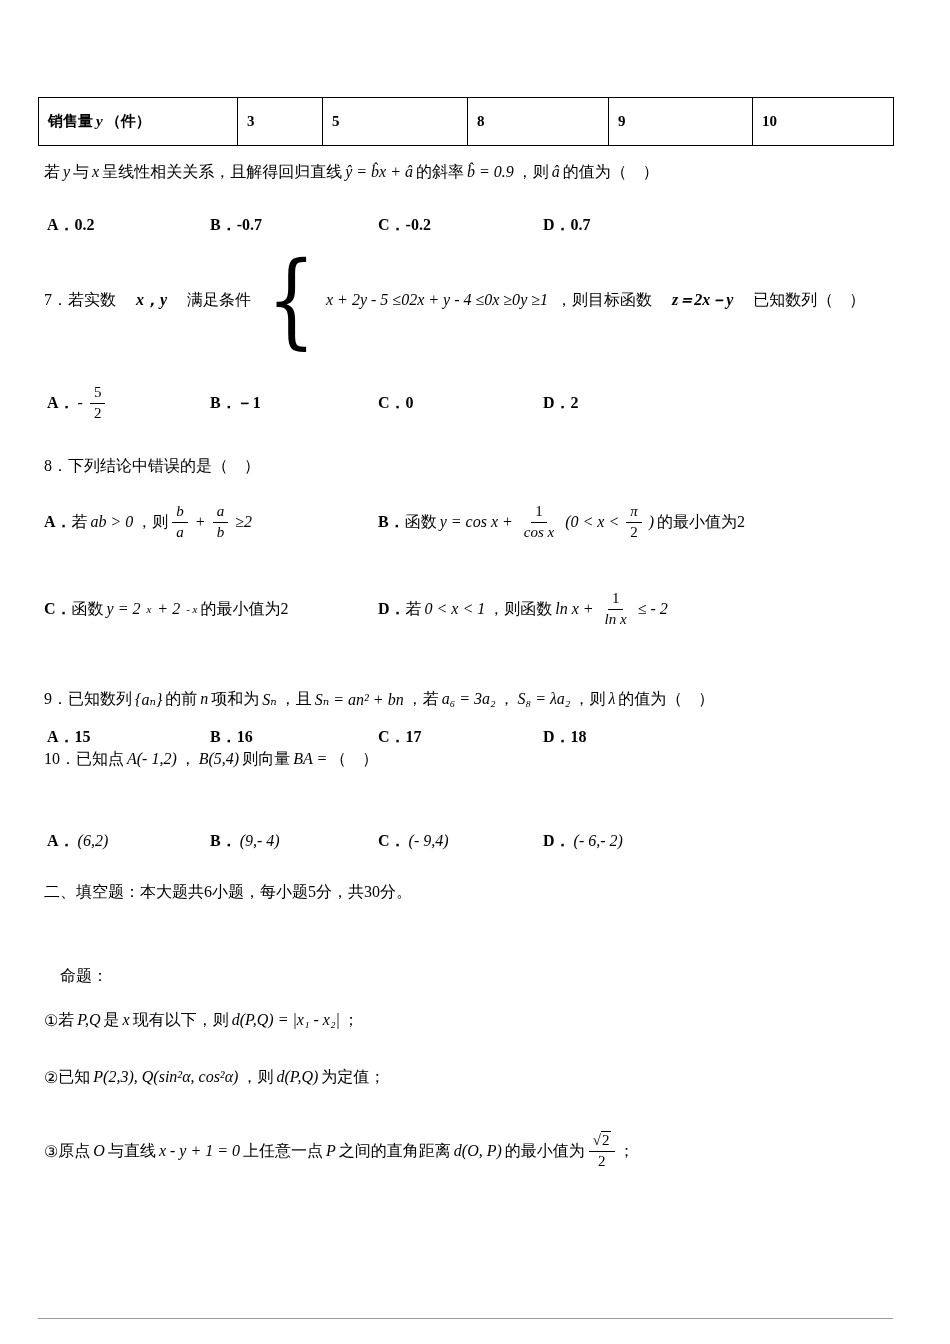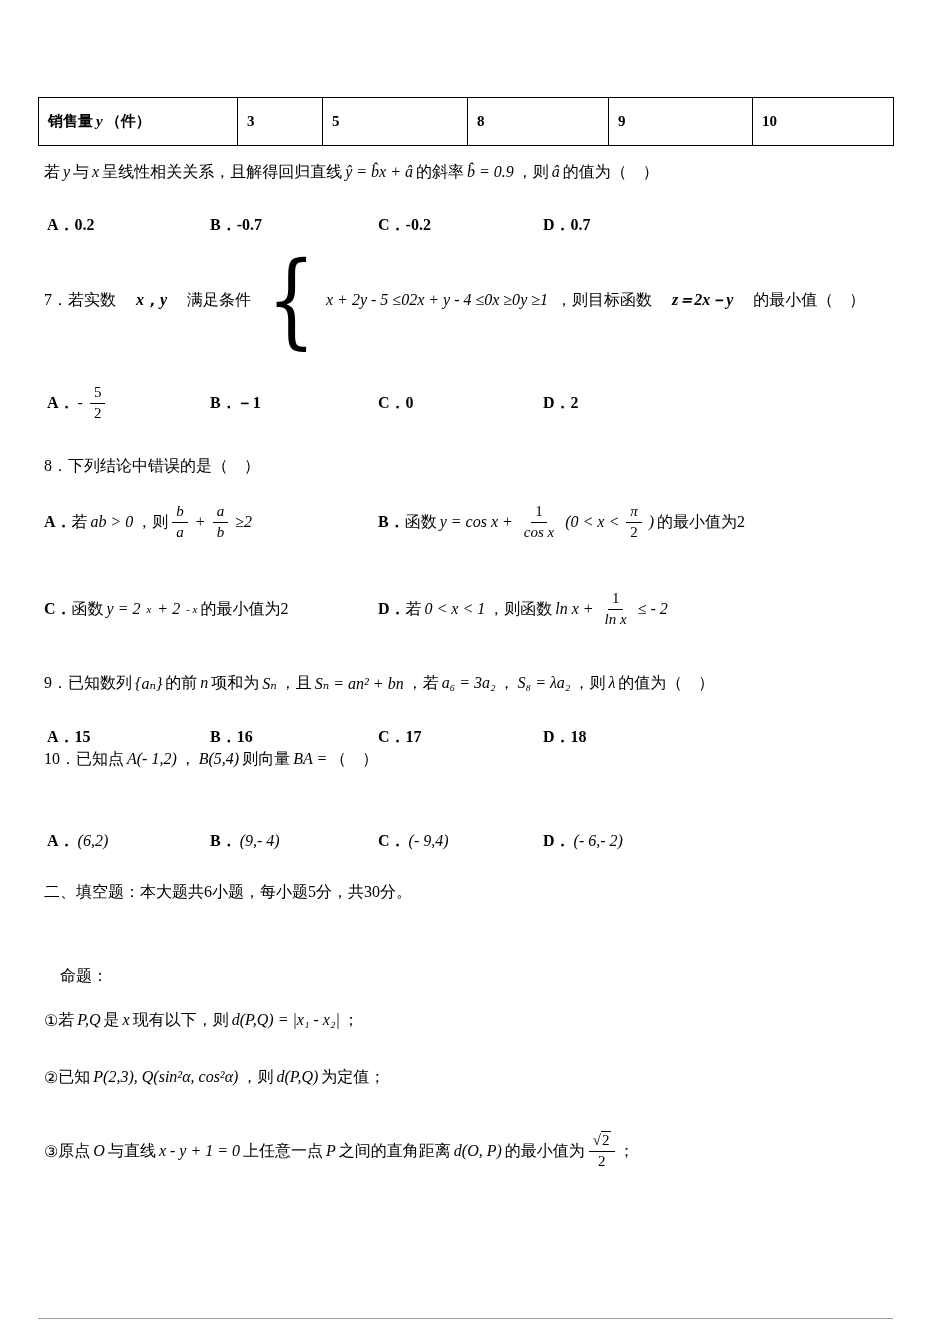--- a/index.html
+++ b/index.html
@@ -75,21 +75,21 @@
     <span>7．若实数</span><span class="bi">x，y</span><span>满足条件</span>
     <span class="system">
       <span class="sys-brace">{</span>
       <span class="sys-lines">
         <span class="m">x + 2y - 5 ≤0</span>
         <span class="m">2x + y - 4 ≤0</span>
         <span class="m">x ≥0</span>
         <span class="m">y ≥1</span>
       </span>
     </span>
-    <span>，则目标函数</span><span class="bi">z＝2x－y</span><span>的最小值（　）</span>
+    <span>，则目标函数</span><span class="bi">z＝2x－y</span><span>已知数列（　）</span>
   </div>
 
   <div class="line opt-row" style="top:380px; height:46px;">
     <span class="col col-a"><span class="b">A．</span><span class="m">-</span><span class="frac"><span class="num">5</span><span class="den">2</span></span></span>
     <span class="col col-b"><span class="b">B．</span><span class="b">－1</span></span>
     <span class="col col-c"><span class="b">C．</span><span class="b">0</span></span>
     <span class="col col-d"><span class="b">D．</span><span class="b">2</span></span>
   </div>
 
   <div class="line" style="top:452px; left:44px; height:28px;">
@@ -105,21 +105,21 @@
   </div>
 
   <div class="line" style="top:583px; left:44px; height:52px;">
     <span class="b">C．</span><span>函数</span><span class="m">y = 2</span><sup class="m" style="font-size:11px;">x</sup><span class="m">+ 2</span><sup class="m" style="font-size:11px;">- x</sup><span>的最小值为2</span>
   </div>
 
   <div class="line" style="top:583px; left:378px; height:52px;">
     <span class="b">D．</span><span>若</span><span class="m">0 &lt; x &lt; 1</span><span>，则函数</span><span class="m">ln x +</span><span class="frac"><span class="num">1</span><span class="den m">ln x</span></span><span class="m">≤ - 2</span>
   </div>
 
-  <div class="line" style="top:668px; left:44px; height:30px;align-items:center;">
+  <div class="line" style="top:684px; left:44px; height:30px;align-items:center;">
     <span>9．已知数列</span><span class="m">{aₙ}</span><span>的前</span><span class="m">n</span><span>项和为</span><span class="m">Sₙ</span><span>，且</span><span class="m">Sₙ = an² + bn</span><span>，若</span><span class="m">a₆ = 3a₂</span><span>，</span><span class="m">S₈ = λa₂</span><span>，则</span><span class="m">λ</span><span>的值为（　）</span>
   </div>
 
   <div class="line opt-row" style="top:722px;">
     <span class="col col-a"><span class="b">A．</span><span class="b">15</span></span>
     <span class="col col-b"><span class="b">B．</span><span class="b">16</span></span>
     <span class="col col-c"><span class="b">C．</span><span class="b">17</span></span>
     <span class="col col-d"><span class="b">D．</span><span class="b">18</span></span>
   </div>
 

